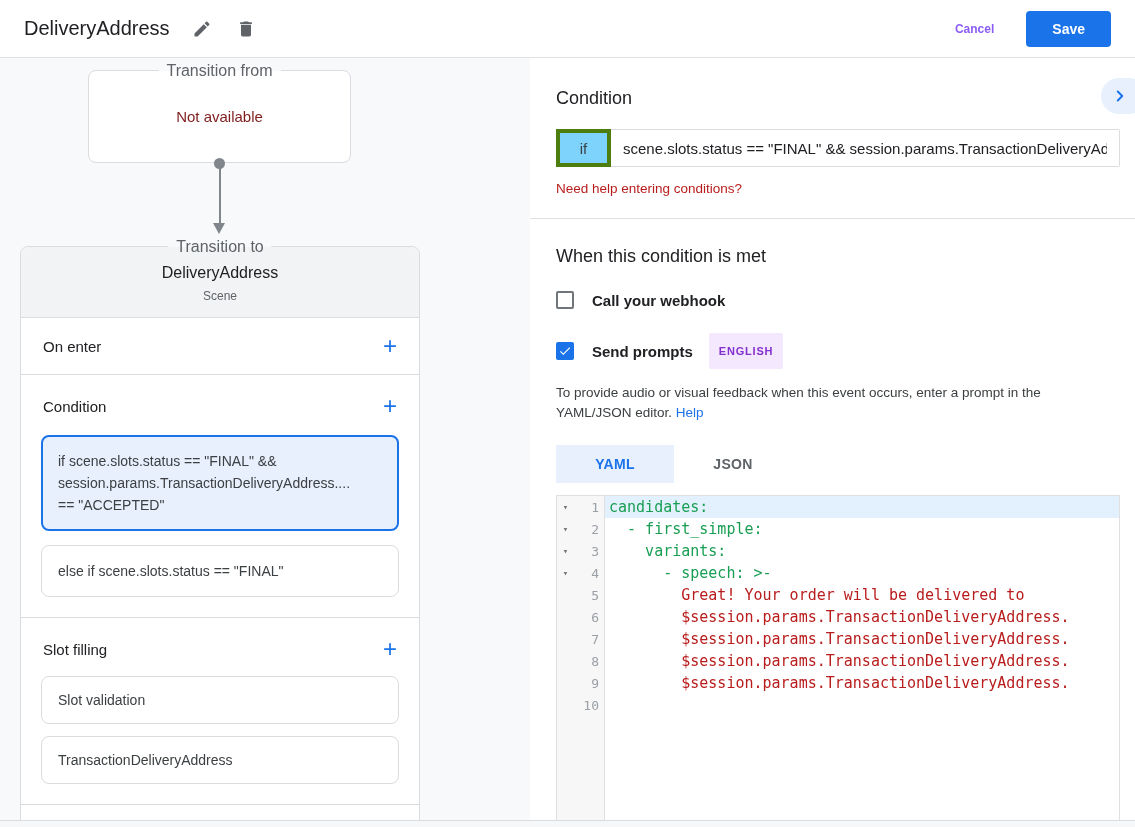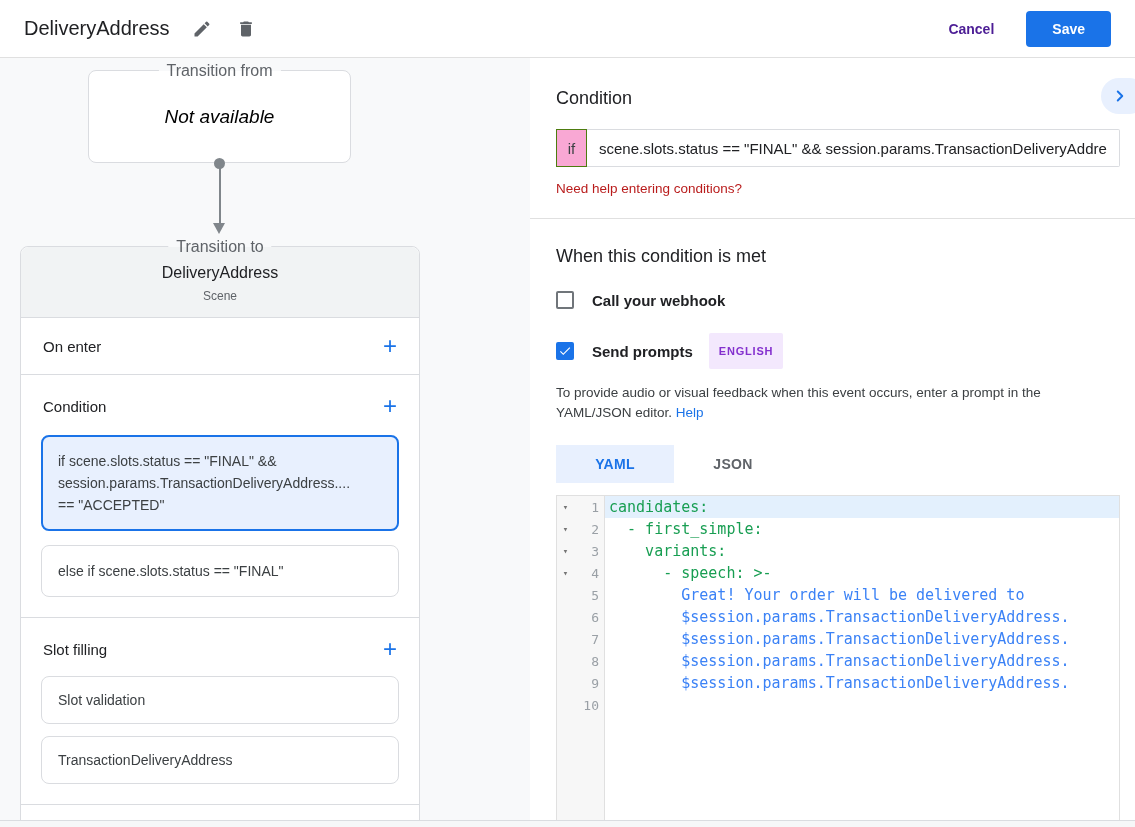--- a/index.html
+++ b/index.html
@@ -11,40 +11,40 @@
 
   
   .header {
     position:absolute; top:0; left:0; width:1135px; height:58px;
     display:flex; align-items:center; padding:0 24px;
     background:#fff; border-bottom:1px solid #e0e0e0; z-index:5;
   }
   .header .title { font-size:20px; color:#202124; }
   .hicon { width:24px; height:24px; margin-left:20px; cursor:pointer; display:flex; align-items:center; justify-content:center; }
   .header .spacer { flex:1; }
-  .btn-text { color:#4c1d95; font-size:14px; font-weight:600; padding:8px 16px; cursor:pointer; }
+  .btn-text { color:#8b5cf6; font-size:12px; font-weight:600; padding:8px 16px; cursor:pointer; }
   .btn-primary {
     background:#1a73e8; color:#fff; font-size:14px; font-weight:600;
     border:none; border-radius:4px; padding:10px 26px; margin-left:16px; cursor:pointer;
     font-family:"Liberation Sans",sans-serif;
   }
 
   
   .canvas { position:absolute; top:58px; left:0; width:530px; height:763px; background:#f8f9fa; }
 
   .outlined-box { position:absolute; border:1px solid #dadce0; border-radius:8px; background:#fff; }
   .box-label {
     position:absolute; top:-8px; left:50%; transform:translateX(-50%);
     font-size:16px; line-height:16px; color:#5f6368; padding:0 8px; white-space:nowrap;
   }
   .lbl-grad-white { background:linear-gradient(#f8f9fa 50%, #ffffff 50%); }
   .lbl-grad-gray  { background:linear-gradient(#f8f9fa 50%, #f1f3f4 50%); }
 
   .from-box { left:88px; top:12px; width:263px; height:93px; display:flex; align-items:center; justify-content:center; }
-  .from-box .from-text { font-size:19px; color:#000000;font-style:italic; }
+  .from-box .from-text { font-size:15px; color:#7f1d1d; }
 
   .connector-dot { position:absolute; left:214px; top:100px; width:11px; height:11px; border-radius:50%; background:#80868b; }
   .connector-line { position:absolute; left:218.5px; top:108px; width:2px; height:58px; background:#80868b; }
   .connector-arrow {
     position:absolute; left:213px; top:165px; width:0; height:0;
     border-left:6.5px solid transparent; border-right:6.5px solid transparent; border-top:11px solid #80868b;
   }
 
   .scene-card { left:20px; top:188px; width:400px; height:640px; background:#fff; }
   .scene-header {
@@ -83,21 +83,21 @@
   .cond-title { padding-top:30px; }
 
   .expand-pill {
     position:absolute; top:20px; right:-12px; width:46px; height:36px;
     background:#e8f0fe; border-radius:18px; display:flex; align-items:center; cursor:pointer;
   }
   .expand-pill svg { margin-left:10px; }
 
   .if-row { display:flex; margin-top:20px; height:38px; }
   .if-prefix {
-    width:31px; background:#f9a8d4; border:1px solid #4d7c0f;
+    width:55px; background:#7dd3fc; border:4px solid #4d7c0f;
     display:flex; align-items:center; justify-content:center; font-size:15px; color:#3c4043;
   }
   .cond-input {
     flex:1; border:1px solid #dadce0; border-left:none; padding:0 12px;
     font-size:15px; color:#202124; font-family:"Liberation Sans",sans-serif; outline:none;
     white-space:nowrap; overflow:hidden; background:#fff; border-radius:0 2px 2px 0;
   }
   .help-link { display:inline-block; margin-top:14px; font-size:13.5px; color:#b91c1c; cursor:pointer; }
   .panel-divider { border:none; border-top:1px solid #e0e0e0; margin:21px 0 0; width:605px; margin-left:-26px; }
 
@@ -126,21 +126,21 @@
   .editor {
     margin-top:12px; width:564px; height:342px; border:1px solid #e0e0e0;
     display:flex; overflow:hidden; background:#fff;
     font-family:"DejaVu Sans Mono", monospace;
   }
   .gutter { width:48px; background:#f7f7f7; border-right:1px solid #e0e0e0; flex:none; }
   .grow { display:flex; align-items:center; height:22px; }
   .fold { width:17px; text-align:center; font-size:9px; color:#757575; cursor:pointer; line-height:22px; }
   .lnum { flex:1; text-align:right; padding-right:5px; font-size:13px; color:#9aa0a6; }
   .codecol { flex:1; overflow:hidden; }
-  .ltext { height:22px; line-height:22px; font-size:15px; white-space:pre; color:#3b82f6; padding-left:4px; }
+  .ltext { height:22px; line-height:22px; font-size:15px; white-space:pre; color:#b91c1c; padding-left:4px; }
   .ltext.key { color:#189e52; }
   .ltext.hl { background:#e3f0fd; }
 
   .bottom-edge { position:absolute; left:0; top:820px; width:1135px; height:7px; background:#f6f7f8; border-top:1px solid #dadce0; }
 </style>
 </head>
 <body>
 
 <div class="app">
 

